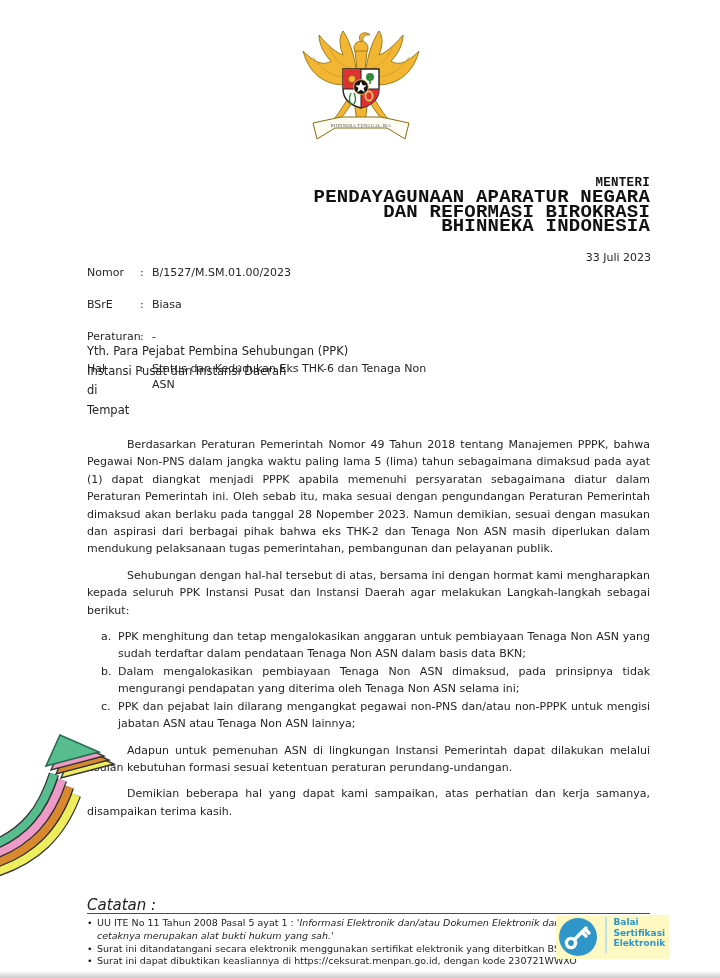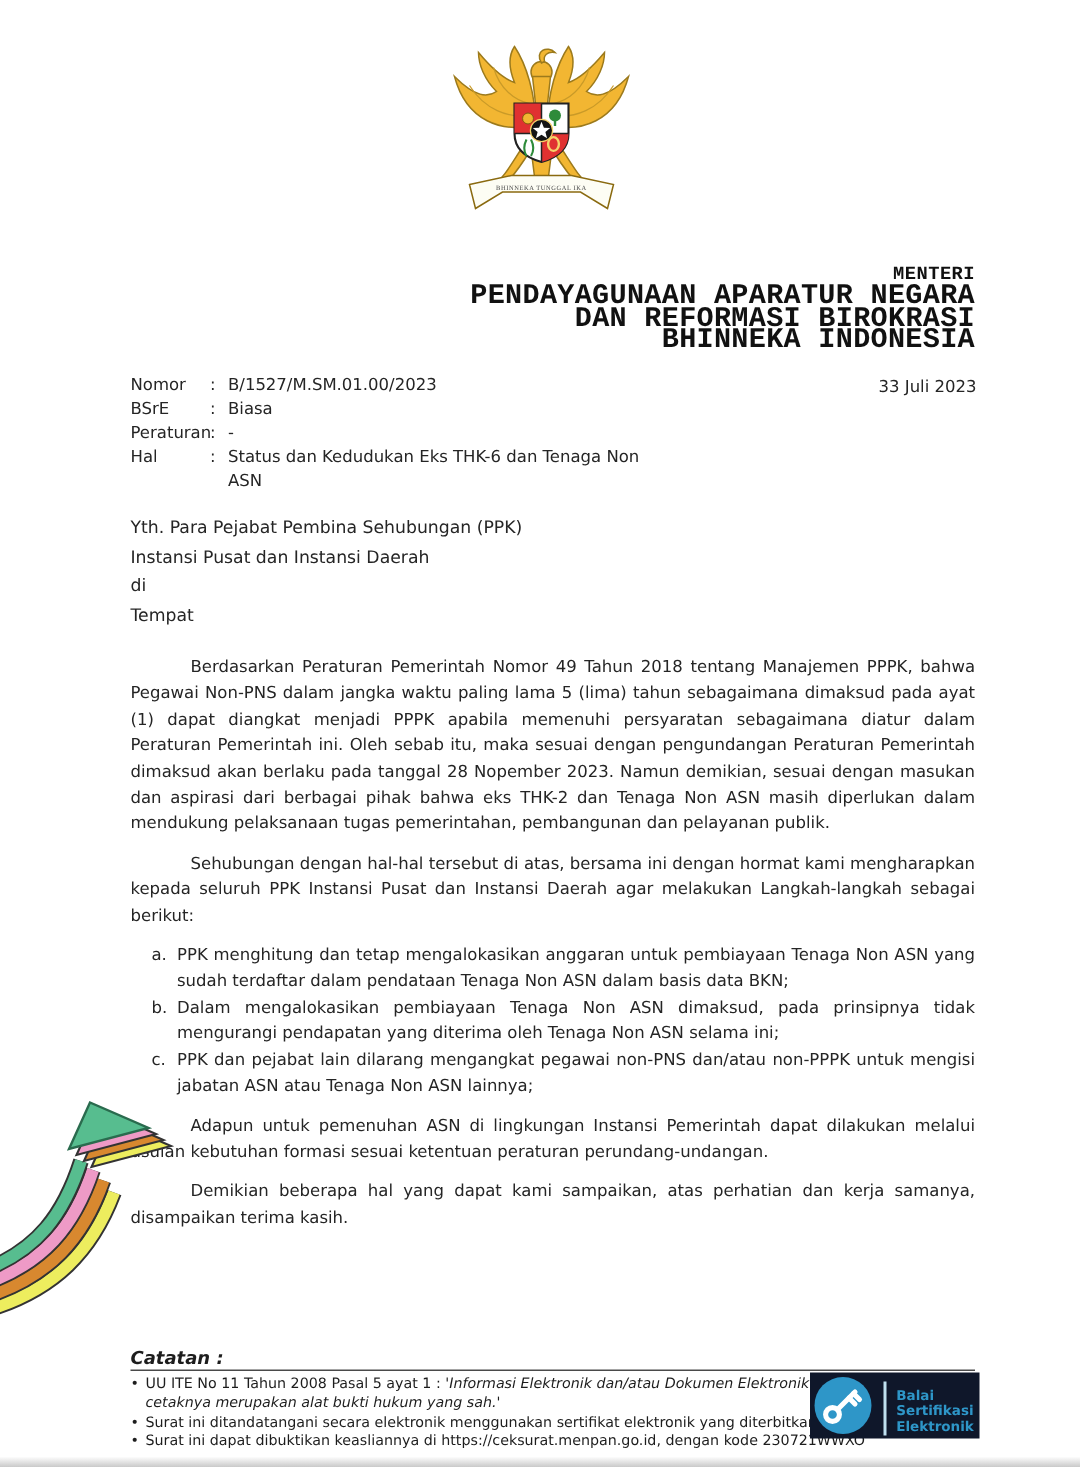--- a/index.html
+++ b/index.html
@@ -12,51 +12,51 @@
   .emblem{position:absolute;left:299px;top:27px;width:124px;height:122px;}
   
   .letterhead{
     position:absolute;left:87px;top:151px;width:563px;text-align:right;
     font-family:Liberation Mono, monospace;font-weight:bold;color:#111;margin-top:25px;
   }
   .letterhead .l1{font-size:12.5px;line-height:14px;letter-spacing:.3px;}
   .letterhead .l2{font-size:19px;line-height:14.5px;letter-spacing:.2px;}
   
   .meta{position:absolute;left:87px;top:249px;font-size:11px;line-height:16px;}
-  .meta .row{display:flex;}
+  .meta .row{display:flex;margin-top:16px;}
   .meta .lbl{width:53px;flex:none;}
   .meta .col{width:12px;flex:none;}
   .meta .val{max-width:295px;}
   .date{position:absolute;right:69px;top:251px;font-size:11px;}
   
   .addressee{position:absolute;left:87px;top:342px;font-size:11.5px;line-height:19.5px;}
   
   .body{
     position:absolute;left:87px;top:436px;width:563px;
     font-size:11px;line-height:17.4px;text-align:justify;
   }
   .body p{margin:0 0 9px 0;text-indent:40px;}
   .list{margin:0 0 9px 14px;}
   .list .li{display:flex;}
   .list .marker{width:17px;flex:none;}
   .list .text{flex:1;text-align:justify;}
   
   .arrow{position:absolute;left:-4px;top:698px;width:140px;height:210px;z-index:6;}
   
   .footer{position:absolute;left:87px;top:899px;width:563px;font-size:9.5px;line-height:12.8px;color:#1d1d1d;}
-  .footer .title{font-weight:bold;font-style:italic;font-size:12px;line-height:12px;}
+  .footer .title{font-weight:normal;font-style:italic;font-size:15px;line-height:12px;}
   .footer .rule{border:none;border-top:1.2px solid #4a4a4a;margin:2px 0 3px 0;}
   .footer .note{display:flex;}
   .footer .b{width:10px;flex:none;}
   .footer .it{font-style:italic;}
   .footer .bd{font-weight:normal;}
   
   .badge{
-    position:absolute;left:540px;top:915px;z-index:8;background:#0f172a;
-    display:flex;align-items:flex-end;gap:7px;padding:2px 4px 2px 2px;
+    position:absolute;left:556px;top:915px;z-index:8;background:#fef9c3;
+    display:flex;align-items:flex-start;gap:7px;padding:2px 4px 2px 2px;
   }
   .badge .divider{width:1.5px;height:36px;background:#bfe0ef;}
   .badge .txt{font-size:9px;font-weight:bold;color:#2e96c8;line-height:10.5px;}
   
   .scan-edge{position:absolute;left:0;bottom:0;width:100%;height:7px;
     background:linear-gradient(#ffffff,#c9c9c9);}
 </style>
 </head>
 <body>
 

